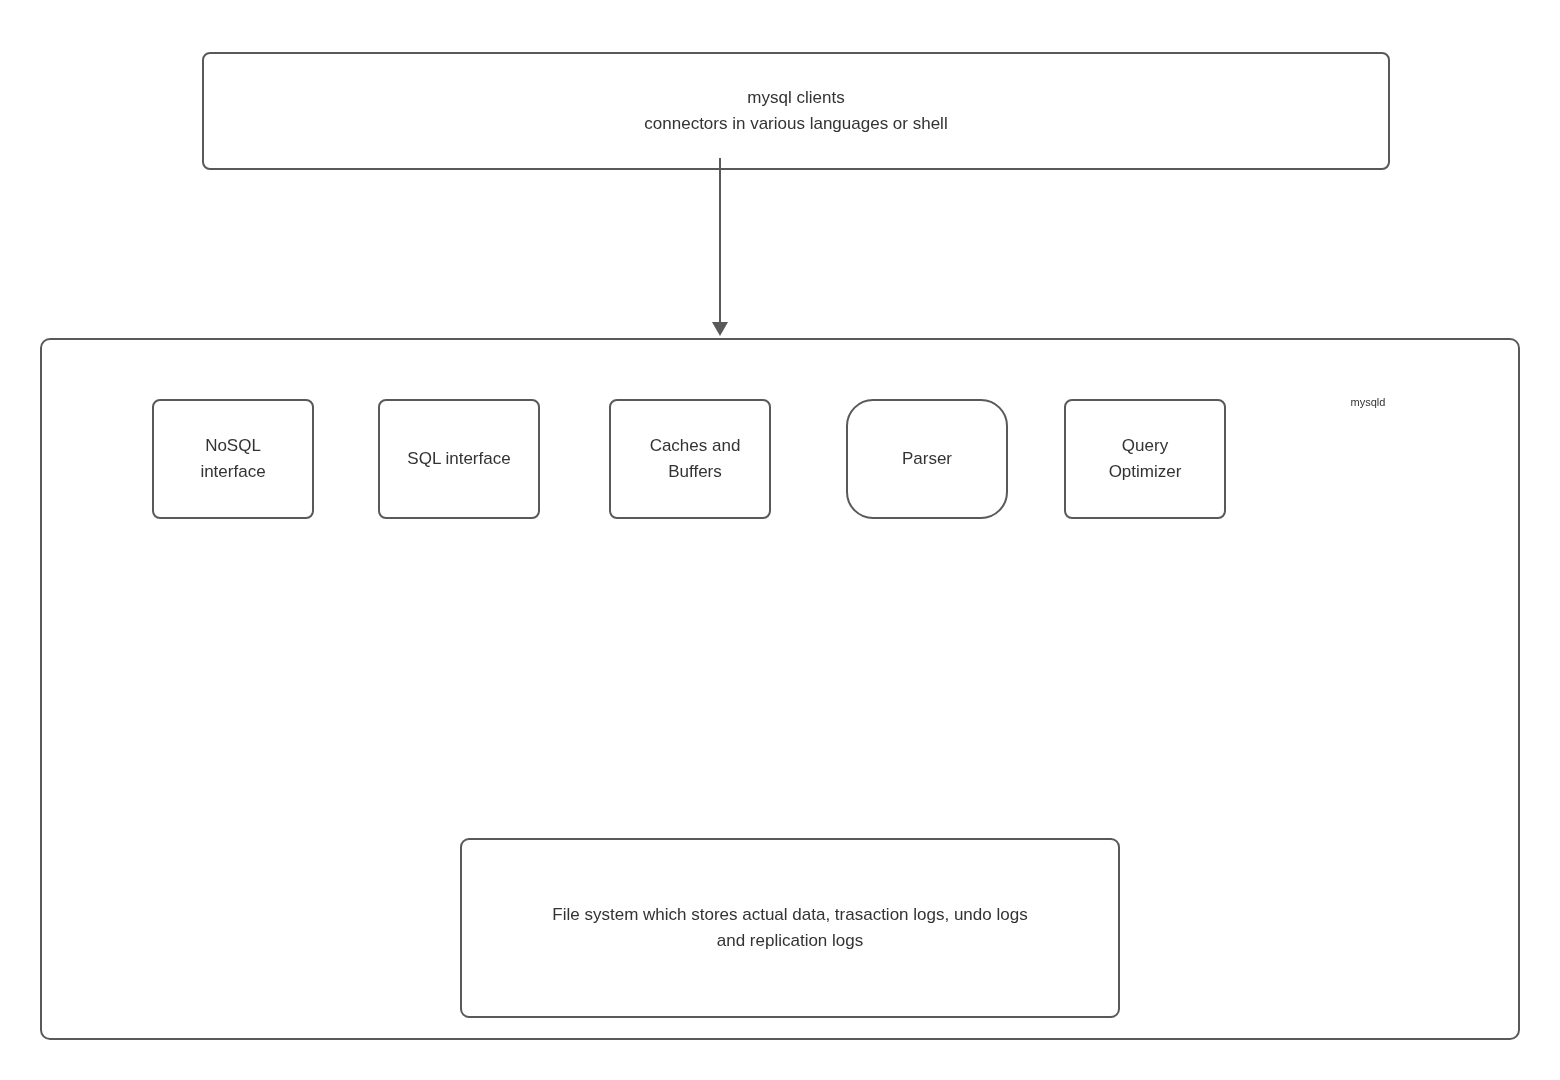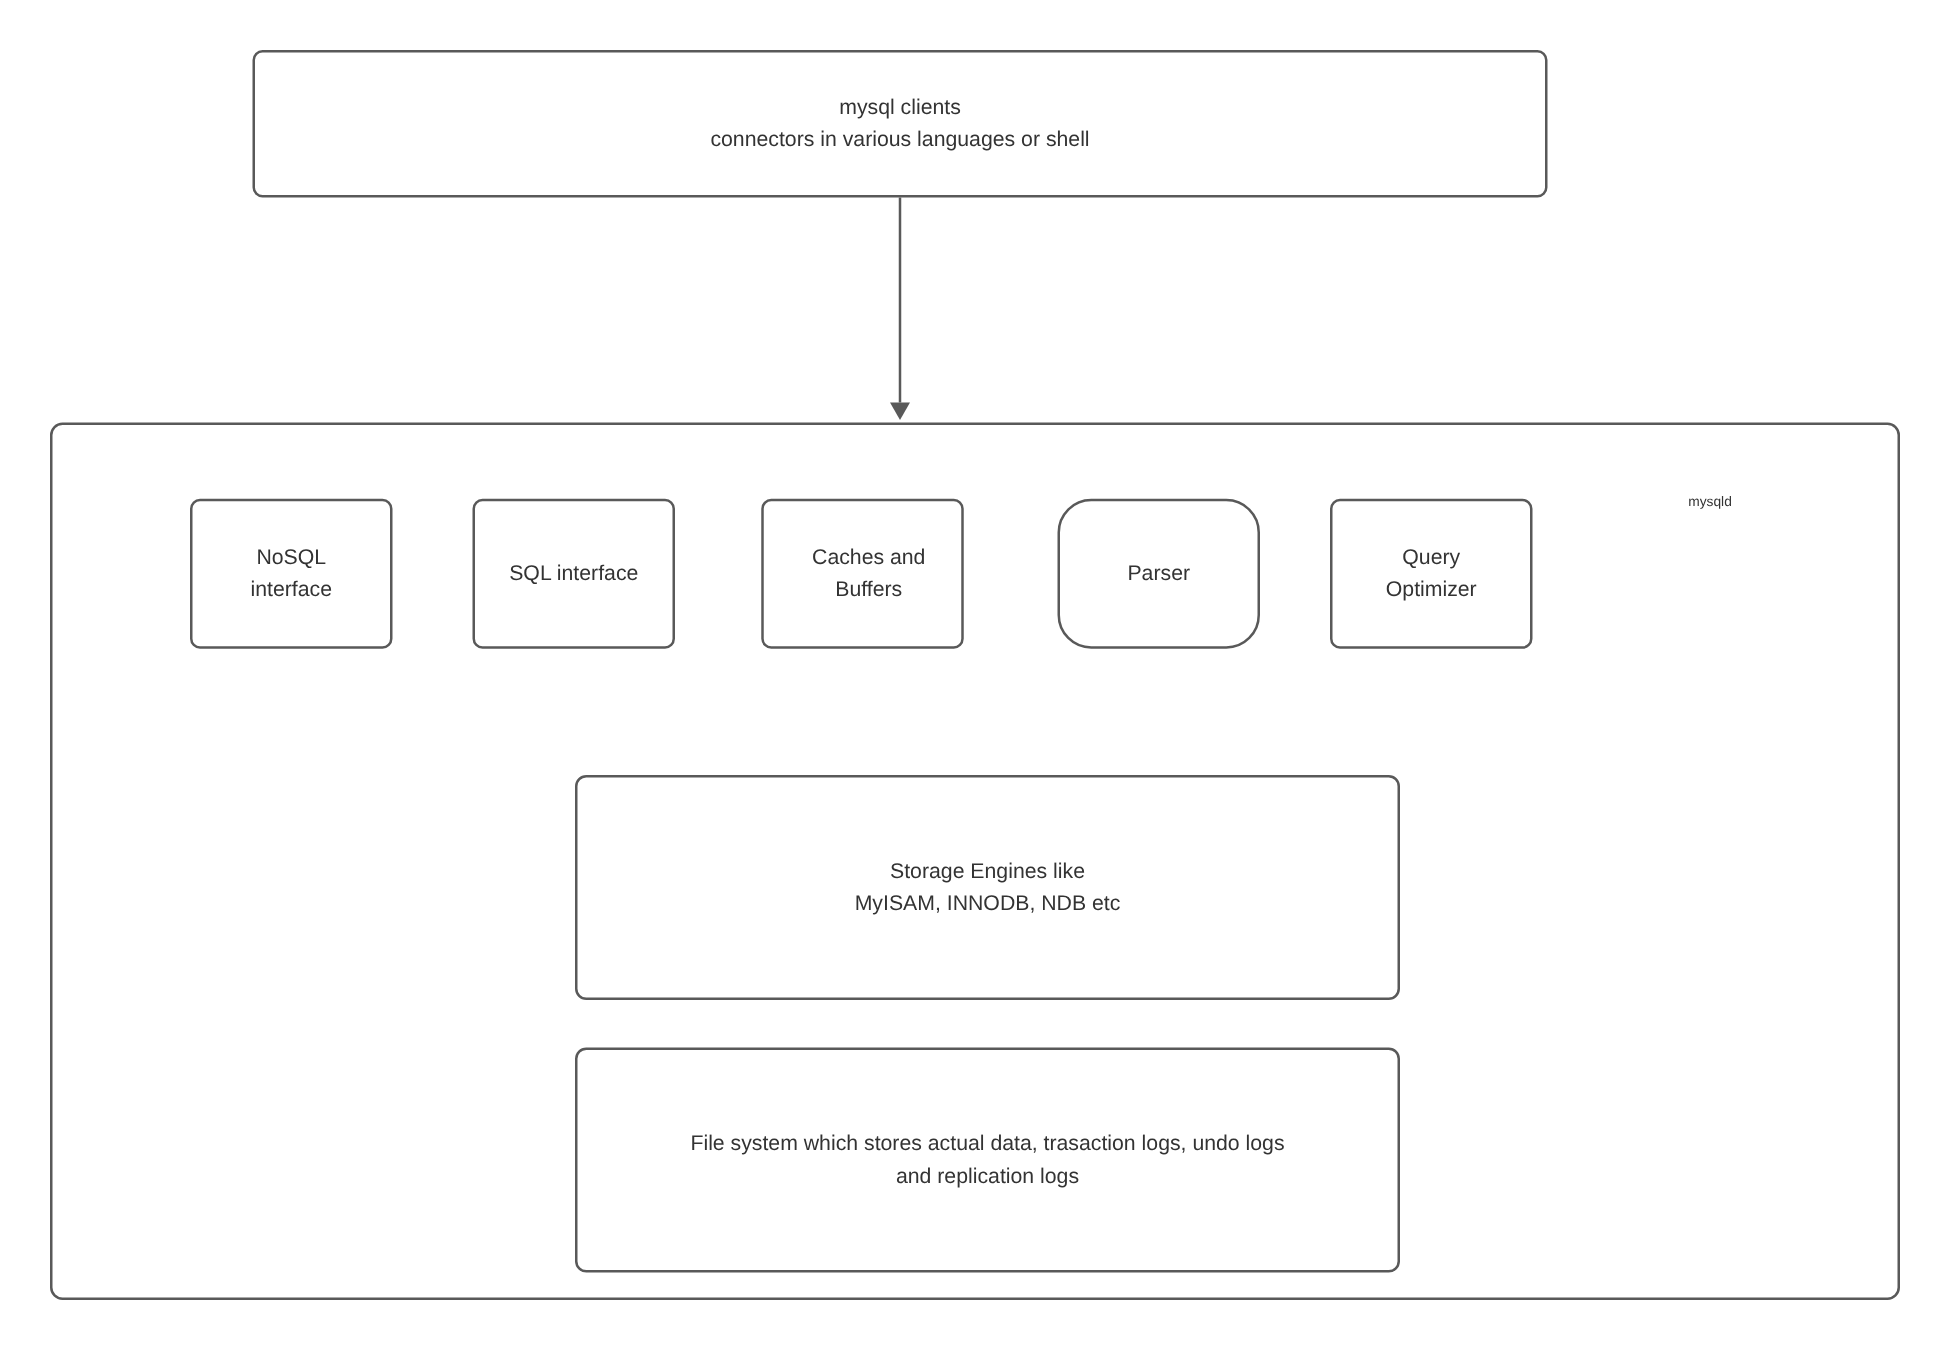--- a/index.html
+++ b/index.html
@@ -30,22 +30,22 @@
     display: flex;
     flex-direction: column;
     align-items: center;
     justify-content: center;
     text-align: center;
     font-size: 17px;
     line-height: 1.55;
   }
   .client-box {
     left: 202px;
-    top: 40px;
-    width: 1036px;
+    top: 52px;
+    width: 1188px;
     height: 118px;
     border-radius: 8px;
   }
   .arrow-line {
     position: absolute;
     left: 719px;
     top: 158px;
     width: 2px;
     height: 164px;
     background: #595959;
@@ -136,23 +136,19 @@
   </div>
   <div class="node iface iface-parser">
     <span class="label-line">Parser</span>
 
   </div>
   <div class="node iface iface-query">
     <span class="label-line">Query</span>
     <span class="label-line">Optimizer</span>
   </div>
 
-  <div class="node storage-box">
-    <span class="label-line">Storage Engines like</span>
-    <span class="label-line">MyISAM, INNODB, NDB etc</span>
-  </div>
 
   <div class="node filesystem-box">
     <span class="label-line">File system which stores actual data, trasaction logs, undo logs</span>
     <span class="label-line">and replication logs</span>
   </div>
 
 </div>
 
 </body></html>

